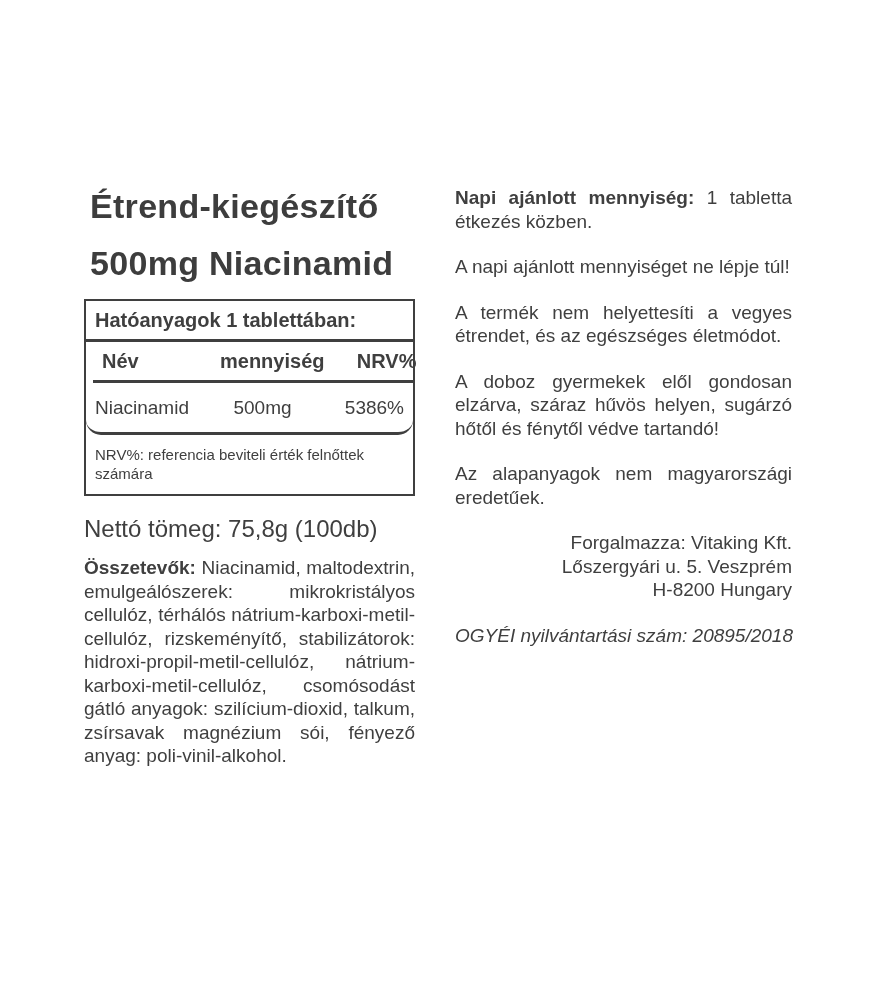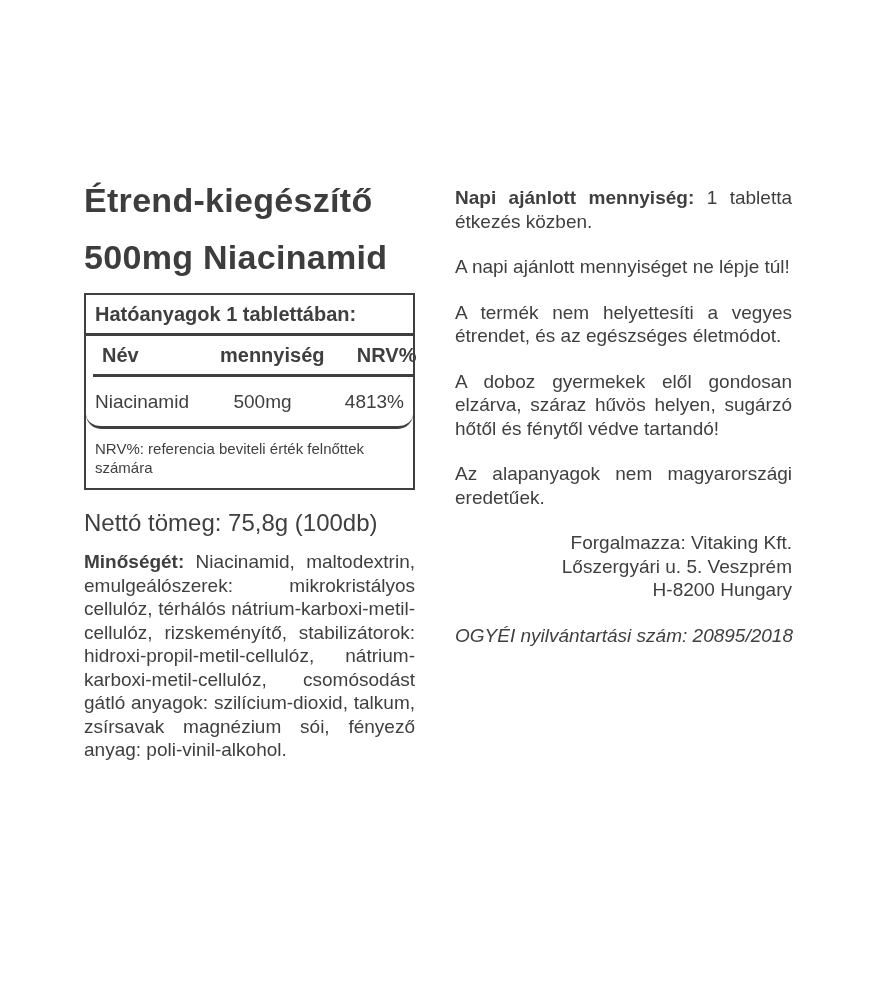--- a/index.html
+++ b/index.html
@@ -7,21 +7,21 @@
     width: 870px; height: 1000px;
     background: #ffffff;
     position: relative;
     font-family: "Liberation Sans", sans-serif;
     color: #3f3f3f;
     overflow: hidden;
   }
   .col-left  { position: absolute; left: 84px;  top: 172px; width: 331px; }
   .col-right { position: absolute; left: 455px; top: 186px; width: 337px; }
 
-  .title { margin: 0; font-size: 34px; font-weight: bold; line-height: 57px; letter-spacing: 0.3px; color: #3d3d3d; }
+  .title { margin: 6px; font-size: 34px; font-weight: bold; line-height: 57px; letter-spacing: 0.3px; color: #3d3d3d; }
   .title-line { display: block; white-space: nowrap; }
 
   .info-table { margin-top: 7px; border: 2px solid #3f3f3f; }
   .tbl-head {
     font-size: 20px; font-weight: bold; line-height: 25px;
     padding: 7px 9px 6px; border-bottom: 3px solid #3f3f3f;
   }
   .tbl-cols, .tbl-row {
     display: grid; grid-template-columns: 118px 1fr 92px;
     padding-left: 9px; padding-right: 9px; align-items: center;
@@ -62,28 +62,28 @@
     <div class="info-table">
       <div class="tbl-head">Hatóanyagok 1 tablettában:</div>
       <div class="tbl-cols">
         <span class="c1">Név</span>
         <span class="c2">mennyiség</span>
         <span class="c3">NRV%</span>
       </div>
       <div class="tbl-row">
         <span class="c1">Niacinamid</span>
         <span class="c2">500mg</span>
-        <span class="c3">4813%</span>
+        <span class="c3">5386%</span>
       </div>
       <div class="tbl-foot">NRV%: referencia beviteli érték felnőttek számára</div>
     </div>
 
     <div class="net-weight">Nettó tömeg: 75,8g (100db)</div>
 
-    <p class="body-text ingredients"><b>Minőségét:</b><span> Niacinamid, maltodextrin, emulgeálószerek: mikrokristályos cellulóz, térhálós nátrium-karboxi-metil-cellulóz, rizskeményítő, stabilizátorok: hidroxi-propil-metil-cellulóz, nátrium-karboxi-metil-cellulóz, csomósodást gátló anyagok: szilícium-dioxid, talkum, zsírsavak magnézium sói, fényező anyag: poli-vinil-alkohol.</span></p>
+    <p class="body-text ingredients"><b>Összetevők:</b><span> Niacinamid, maltodextrin, emulgeálószerek: mikrokristályos cellulóz, térhálós nátrium-karboxi-metil-cellulóz, rizskeményítő, stabilizátorok: hidroxi-propil-metil-cellulóz, nátrium-karboxi-metil-cellulóz, csomósodást gátló anyagok: szilícium-dioxid, talkum, zsírsavak magnézium sói, fényező anyag: poli-vinil-alkohol.</span></p>
   </div>
 
   <div class="col-right">
     <p class="body-text"><b>Napi ajánlott mennyiség:</b><span> 1 tabletta étkezés közben.</span></p>
 
     <p class="body-text">A napi ajánlott mennyiséget ne lépje túl!</p>
 
     <p class="body-text">A termék nem helyettesíti a vegyes étrendet, és az egészséges életmódot.</p>
 
 

